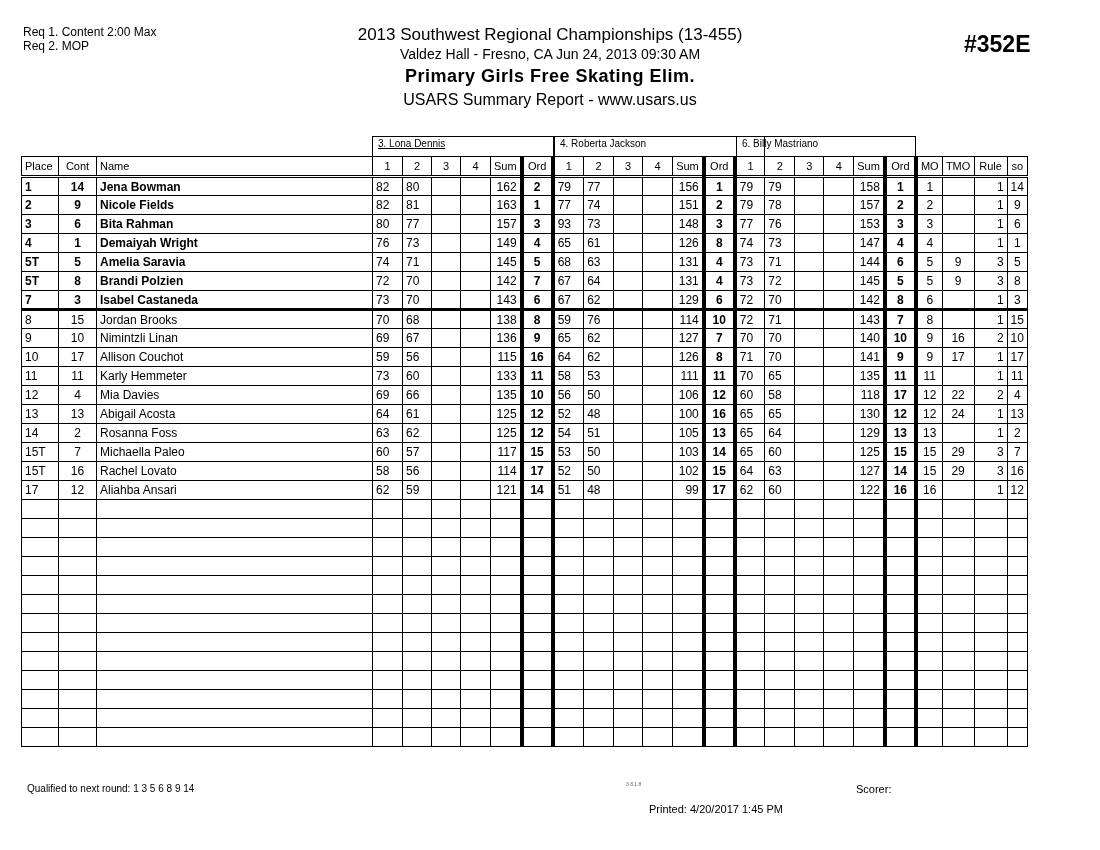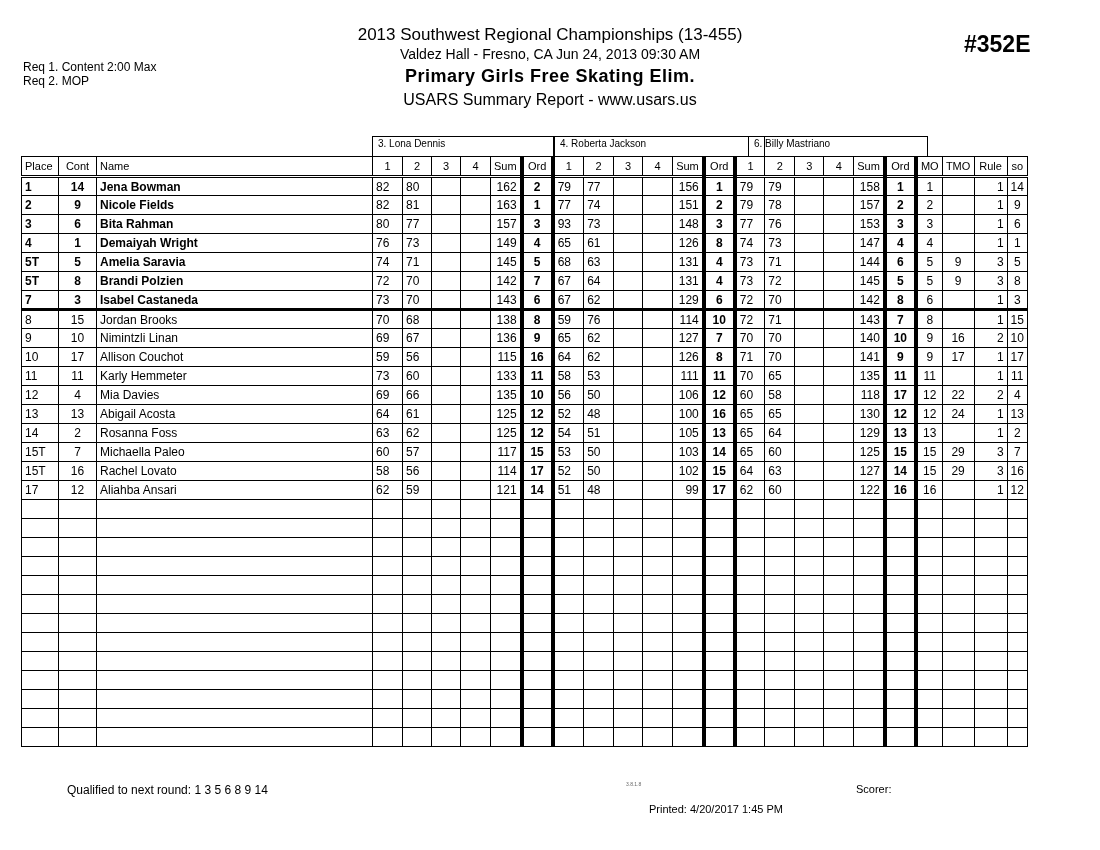--- a/index.html
+++ b/index.html
@@ -1,58 +1,58 @@
 <!DOCTYPE html>
 <html><head>
 <meta charset="utf-8">
 <style>
   html, body { margin:0; padding:0; background:#ffffff; }
   body { width:1100px; height:850px; position:relative; font-family:"Liberation Sans", sans-serif; color:#000; overflow:hidden; }
-  .req { position:absolute; left:23px; top:25px; font-size:12px; line-height:14px;margin-top:35px; }
+  .req { position:absolute; left:23px; top:25px; font-size:12px; line-height:14px; }
   .hdr-center { position:absolute; left:250px; width:600px; text-align:center; }
   .title { top:25px; font-size:17px; font-weight:normal; }
   .venue { top:46px; font-size:14px; }
   .event { top:66px; font-size:18px; font-weight:bold; letter-spacing:0.5px; }
   .report { top:91px; font-size:16px; }
   .eventnum { position:absolute; left:964px; top:31px; font-size:23px; font-weight:bold; }
 
   .judge-box { position:absolute; top:136px; height:20px; border:1px solid #000; border-bottom:none; font-size:10px; line-height:14px; padding-left:5px; box-sizing:border-box; }
 
   table.grid { position:absolute; left:21px; top:156px; border-collapse:collapse; table-layout:fixed; font-size:12px; }
   table.grid td, table.grid th { border:1px solid #000; height:19px; padding:0 3px; box-sizing:border-box; white-space:nowrap; overflow:hidden; font-weight:normal; }
   table.grid thead th { height:20px; font-size:11px; text-align:center; border-bottom:3px double #000;margin-left:20px; }
   table.grid thead th.left { text-align:left; }
   table.grid td.c { text-align:center; }
   table.grid td.r { text-align:right; }
   table.grid td.ord { text-align:center; font-weight:bold; }
   table.grid .bl { border-left:4px solid #000; }
   table.grid tr.top td { font-weight:bold; }
   table.grid tr.top td.sc { font-weight:normal; }
   table.grid tr.cut td { border-bottom:3px solid #000; }
-  .foot-q { position:absolute; left:27px; top:783px; font-size:12px;margin-left:40px; }
+  .foot-q { position:absolute; left:27px; top:783px; font-size:10px; }
   .foot-ver { position:absolute; left:626px; top:781px; font-size:5px; color:#666; }
   .foot-p { position:absolute; left:649px; top:783px; font-size:11px;margin-top:20px; }
   .foot-s { position:absolute; left:856px; top:783px; font-size:11px; }
 </style>
 </head>
 <body>
 
 <div class="req">
   <div>Req  1.  Content 2:00 Max</div>
   <div>Req  2.  MOP</div>
 </div>
 <div class="hdr-center title">2013 Southwest Regional Championships (13-455)</div>
 <div class="hdr-center venue">Valdez Hall - Fresno, CA  Jun 24, 2013  09:30 AM</div>
 <div class="hdr-center event">Primary Girls Free Skating Elim.</div>
 <div class="hdr-center report">USARS Summary Report - www.usars.us</div>
 <div class="eventnum">#352E</div>
 
-<div class="judge-box" style="left:372px;width:182px;">3.  Lona Dennis</div>
+<div class="judge-box" style="left:372px;width:182px;text-decoration:underline;">3.  Lona Dennis</div>
 <div class="judge-box" style="left:554px;width:211px;">4.  Roberta Jackson</div>
-<div class="judge-box" style="left:736px;width:180px;margin-left:12px;">6.  Billy Mastriano</div>
+<div class="judge-box" style="left:736px;width:180px;">6.  Billy Mastriano</div>
 
 <table class="grid" id="grid">
   <colgroup>
     <col style="width:37px">
       <col style="width:38px">
       <col style="width:276px">
     <col style="width:30px">
       <col style="width:29px">
       <col style="width:29px">
       <col style="width:30px">

